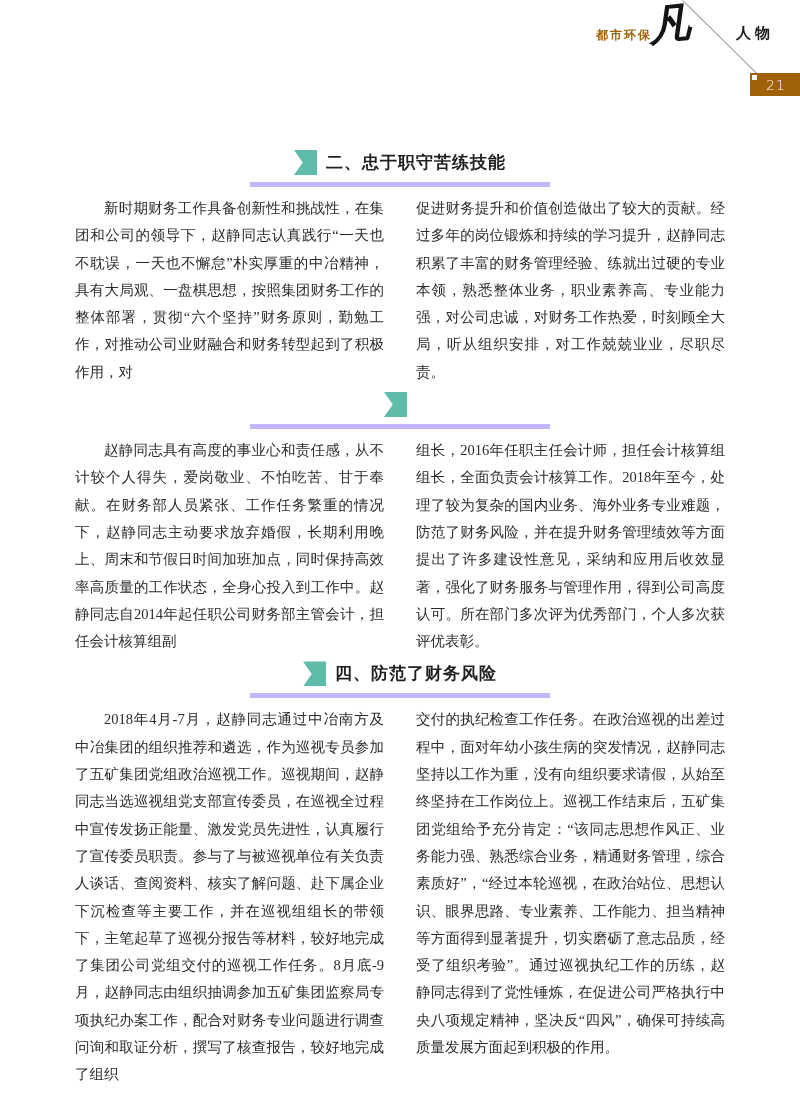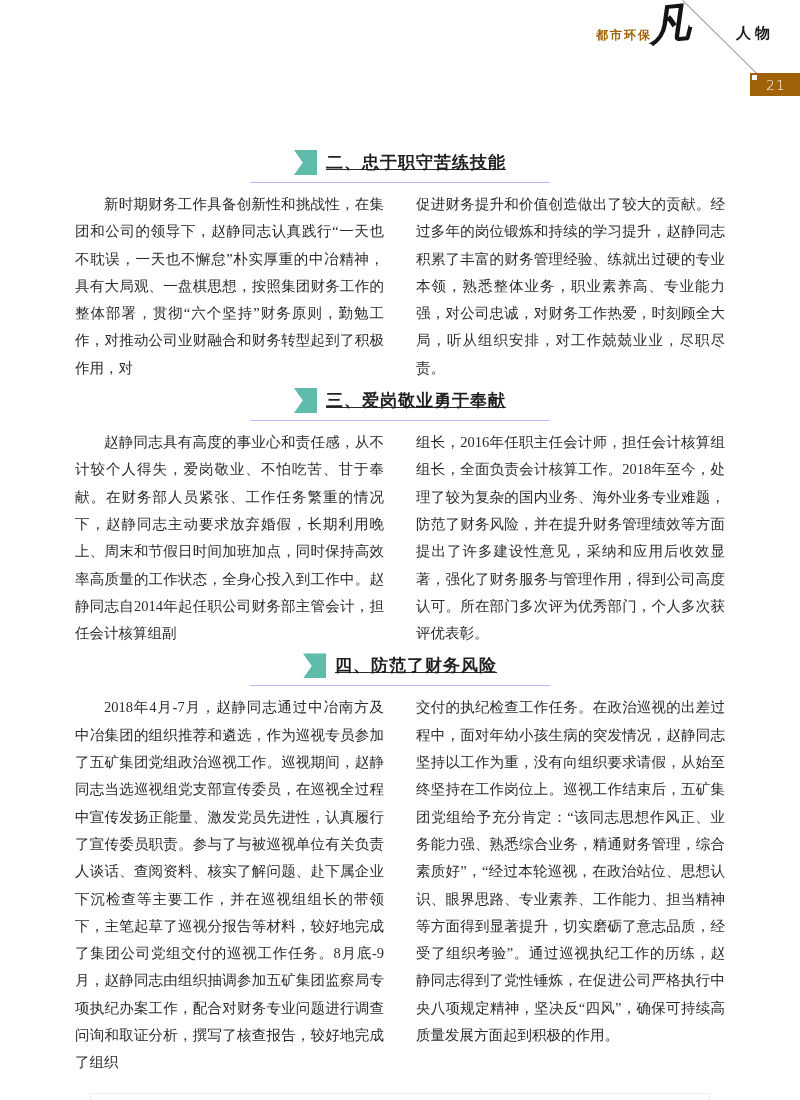--- a/index.html
+++ b/index.html
@@ -47,23 +47,23 @@
   .badge-corner{
     position:absolute;left:2px;top:2px;width:5px;height:5px;background:#ffffff;
   }
 
   
   .content{position:absolute;left:75px;top:150px;width:650px;}
 
   .section{margin-bottom:6px;}
   .heading-wrap{
     width:300px;margin:0 auto 8px auto;
-    border-bottom:1px solid #c4b5fd;
+    border-bottom:5px solid #c4b5fd;
     padding-bottom:7px;
-    display:flex;justify-content:center;align-items:center;text-decoration:underline;
+    display:flex;justify-content:center;align-items:center;
   }
   .heading-marker{
     width:23px;height:25px;background:#5fbcab;
     clip-path:polygon(0 0,100% 0,100% 100%,0 100%,38% 50%);
     margin-right:9px;flex:none;
   }
   .heading-text{
     font-family:"Liberation Sans","DejaVu Sans",sans-serif;
     font-size:17px;font-weight:600;color:#1f1f1f;letter-spacing:1px;
     white-space:nowrap;
@@ -120,21 +120,20 @@
     </div>
     <div class="cols">
       <div class="col first">新时期财务工作具备创新性和挑战性，在集团和公司的领导下，赵静同志认真践行“一天也不耽误，一天也不懈怠”朴实厚重的中冶精神，具有大局观、一盘棋思想，按照集团财务工作的整体部署，贯彻“六个坚持”财务原则，勤勉工作，对推动公司业财融合和财务转型起到了积极作用，对</div>
       <div class="col">促进财务提升和价值创造做出了较大的贡献。经过多年的岗位锻炼和持续的学习提升，赵静同志积累了丰富的财务管理经验、练就出过硬的专业本领，熟悉整体业务，职业素养高、专业能力强，对公司忠诚，对财务工作热爱，时刻顾全大局，听从组织安排，对工作兢兢业业，尽职尽责。</div>
     </div>
   </div>
 
   <div class="section">
     <div class="heading-wrap">
       <span class="heading-marker"></span>
-      <span class="heading-text">三、爱岗敬业勇于奉献</span>
     </div>
     <div class="cols">
       <div class="col first">赵静同志具有高度的事业心和责任感，从不计较个人得失，爱岗敬业、不怕吃苦、甘于奉献。在财务部人员紧张、工作任务繁重的情况下，赵静同志主动要求放弃婚假，长期利用晚上、周末和节假日时间加班加点，同时保持高效率高质量的工作状态，全身心投入到工作中。赵静同志自2014年起任职公司财务部主管会计，担任会计核算组副</div>
       <div class="col">组长，2016年任职主任会计师，担任会计核算组组长，全面负责会计核算工作。2018年至今，处理了较为复杂的国内业务、海外业务专业难题，防范了财务风险，并在提升财务管理绩效等方面提出了许多建设性意见，采纳和应用后收效显著，强化了财务服务与管理作用，得到公司高度认可。所在部门多次评为优秀部门，个人多次获评优表彰。</div>
     </div>
   </div>
 
   <div class="section">
     <div class="heading-wrap">
       <span class="heading-marker"></span>

